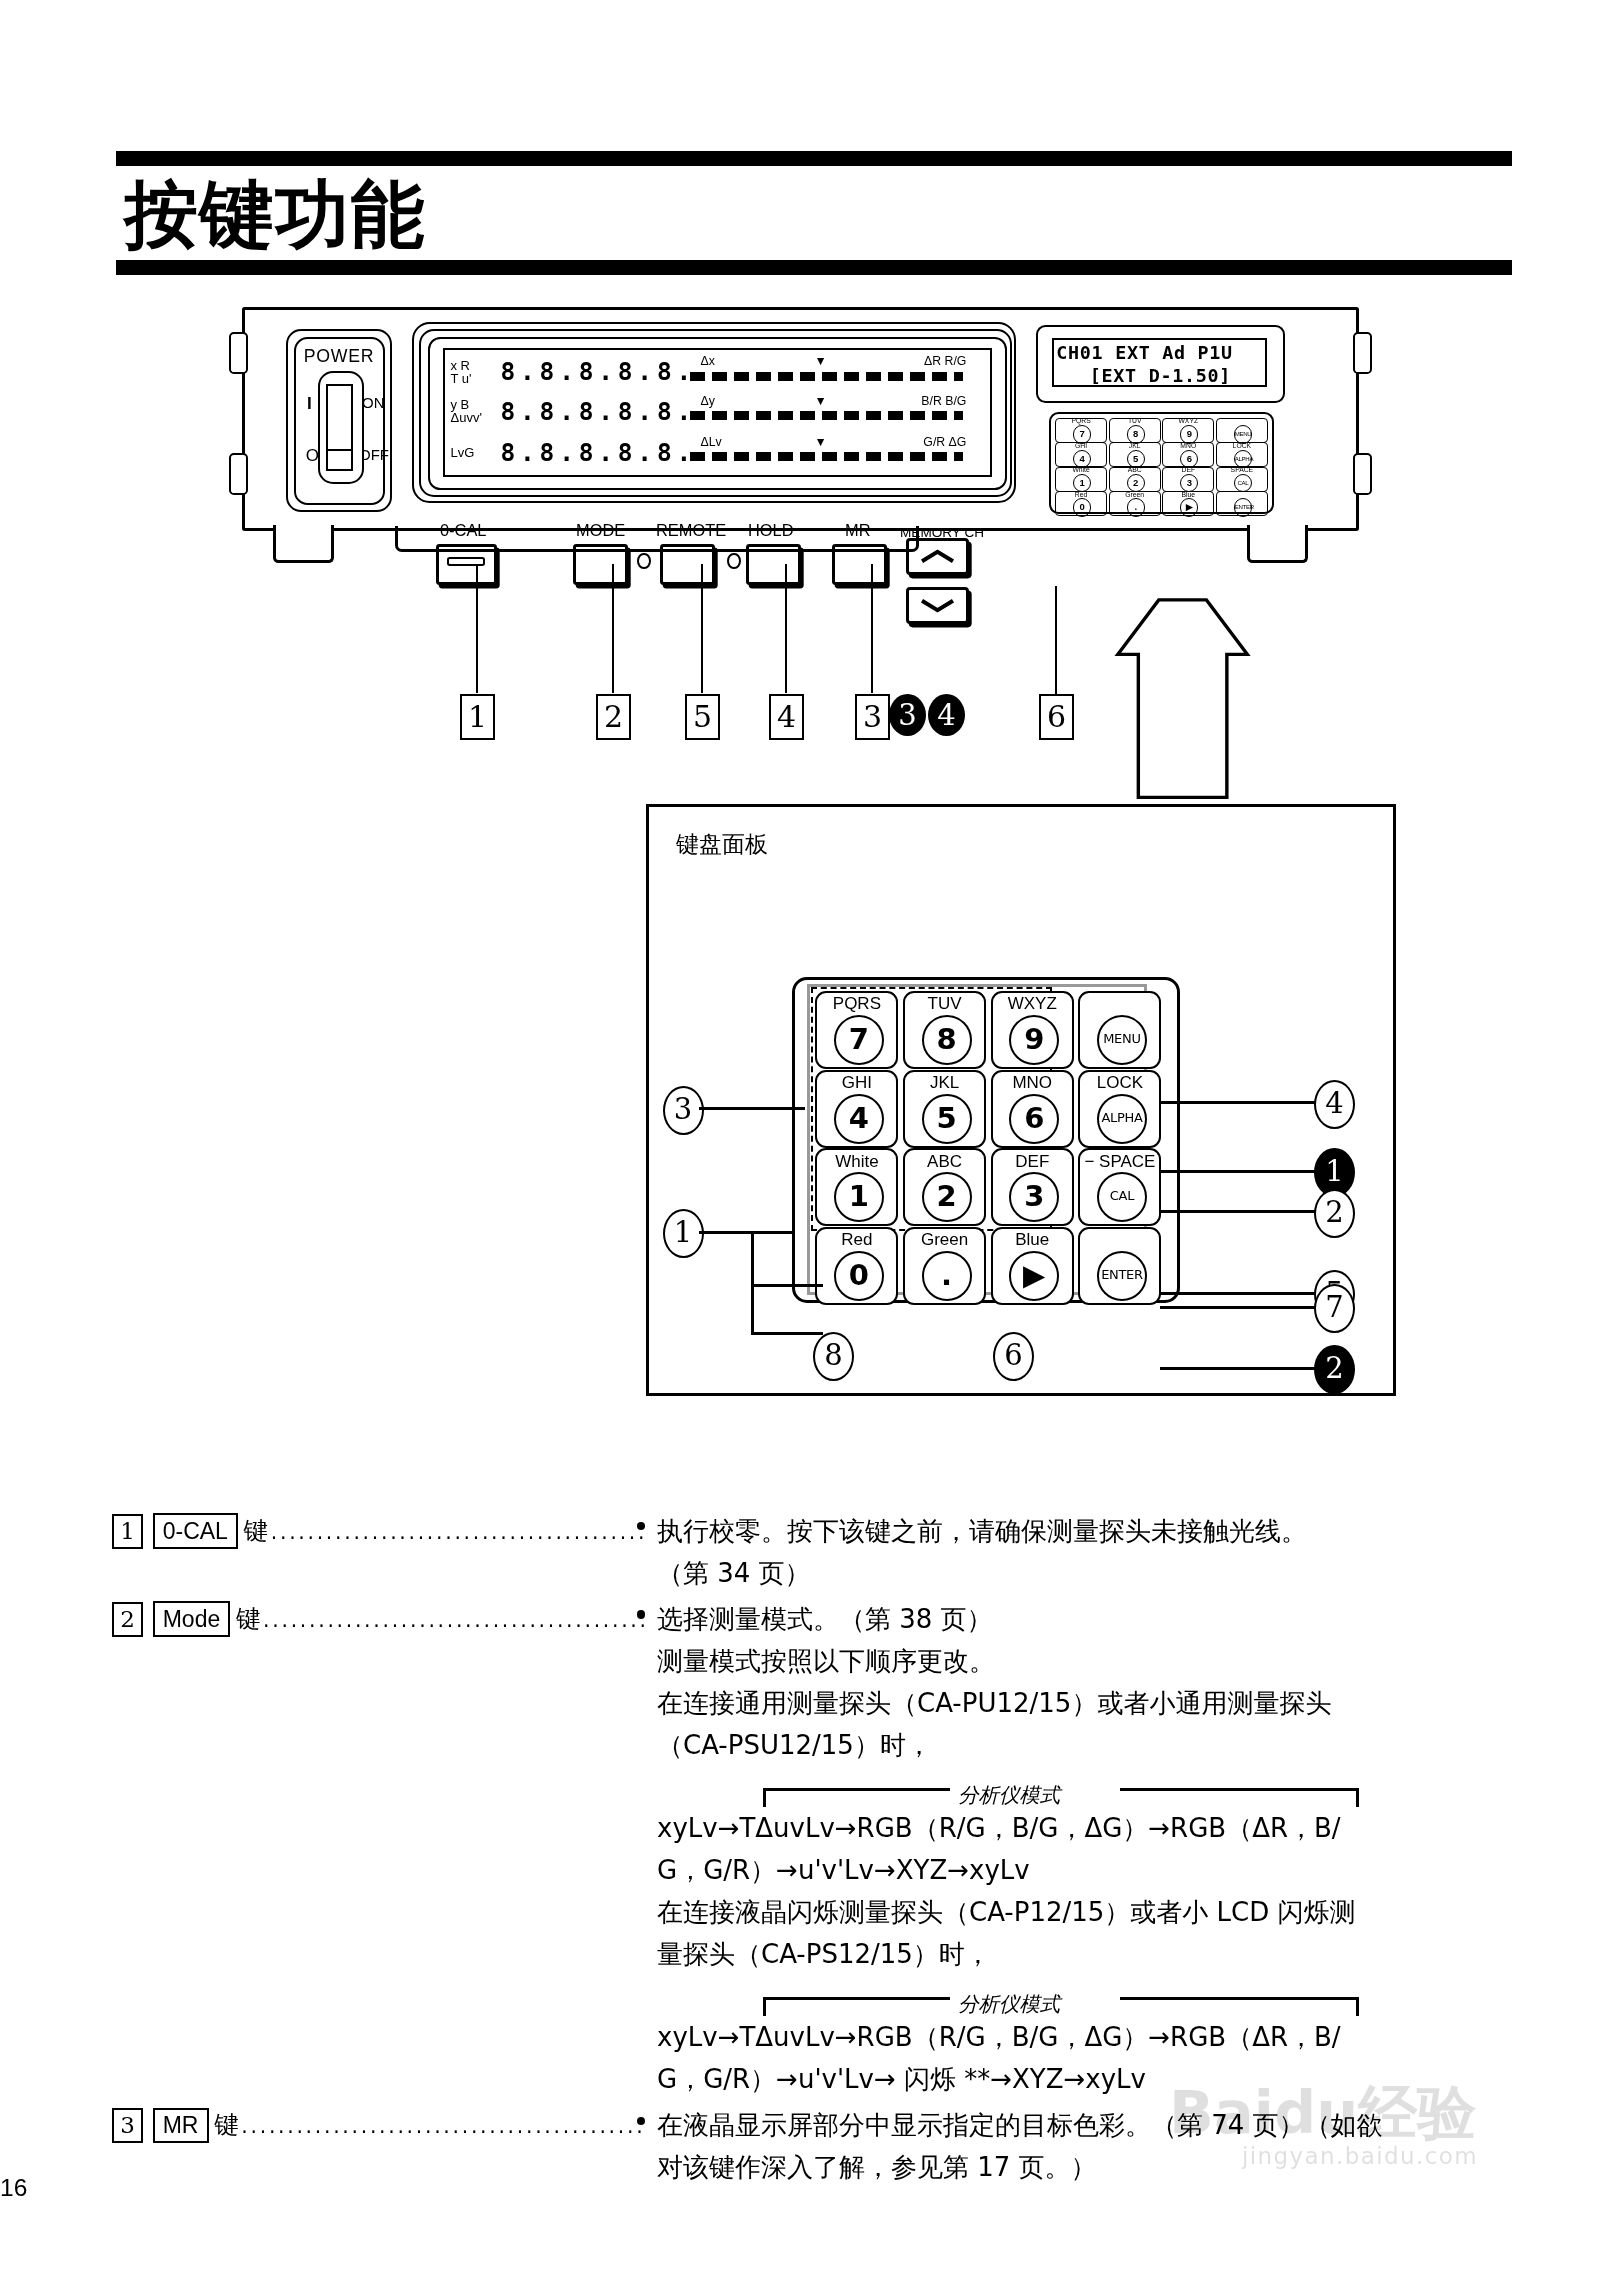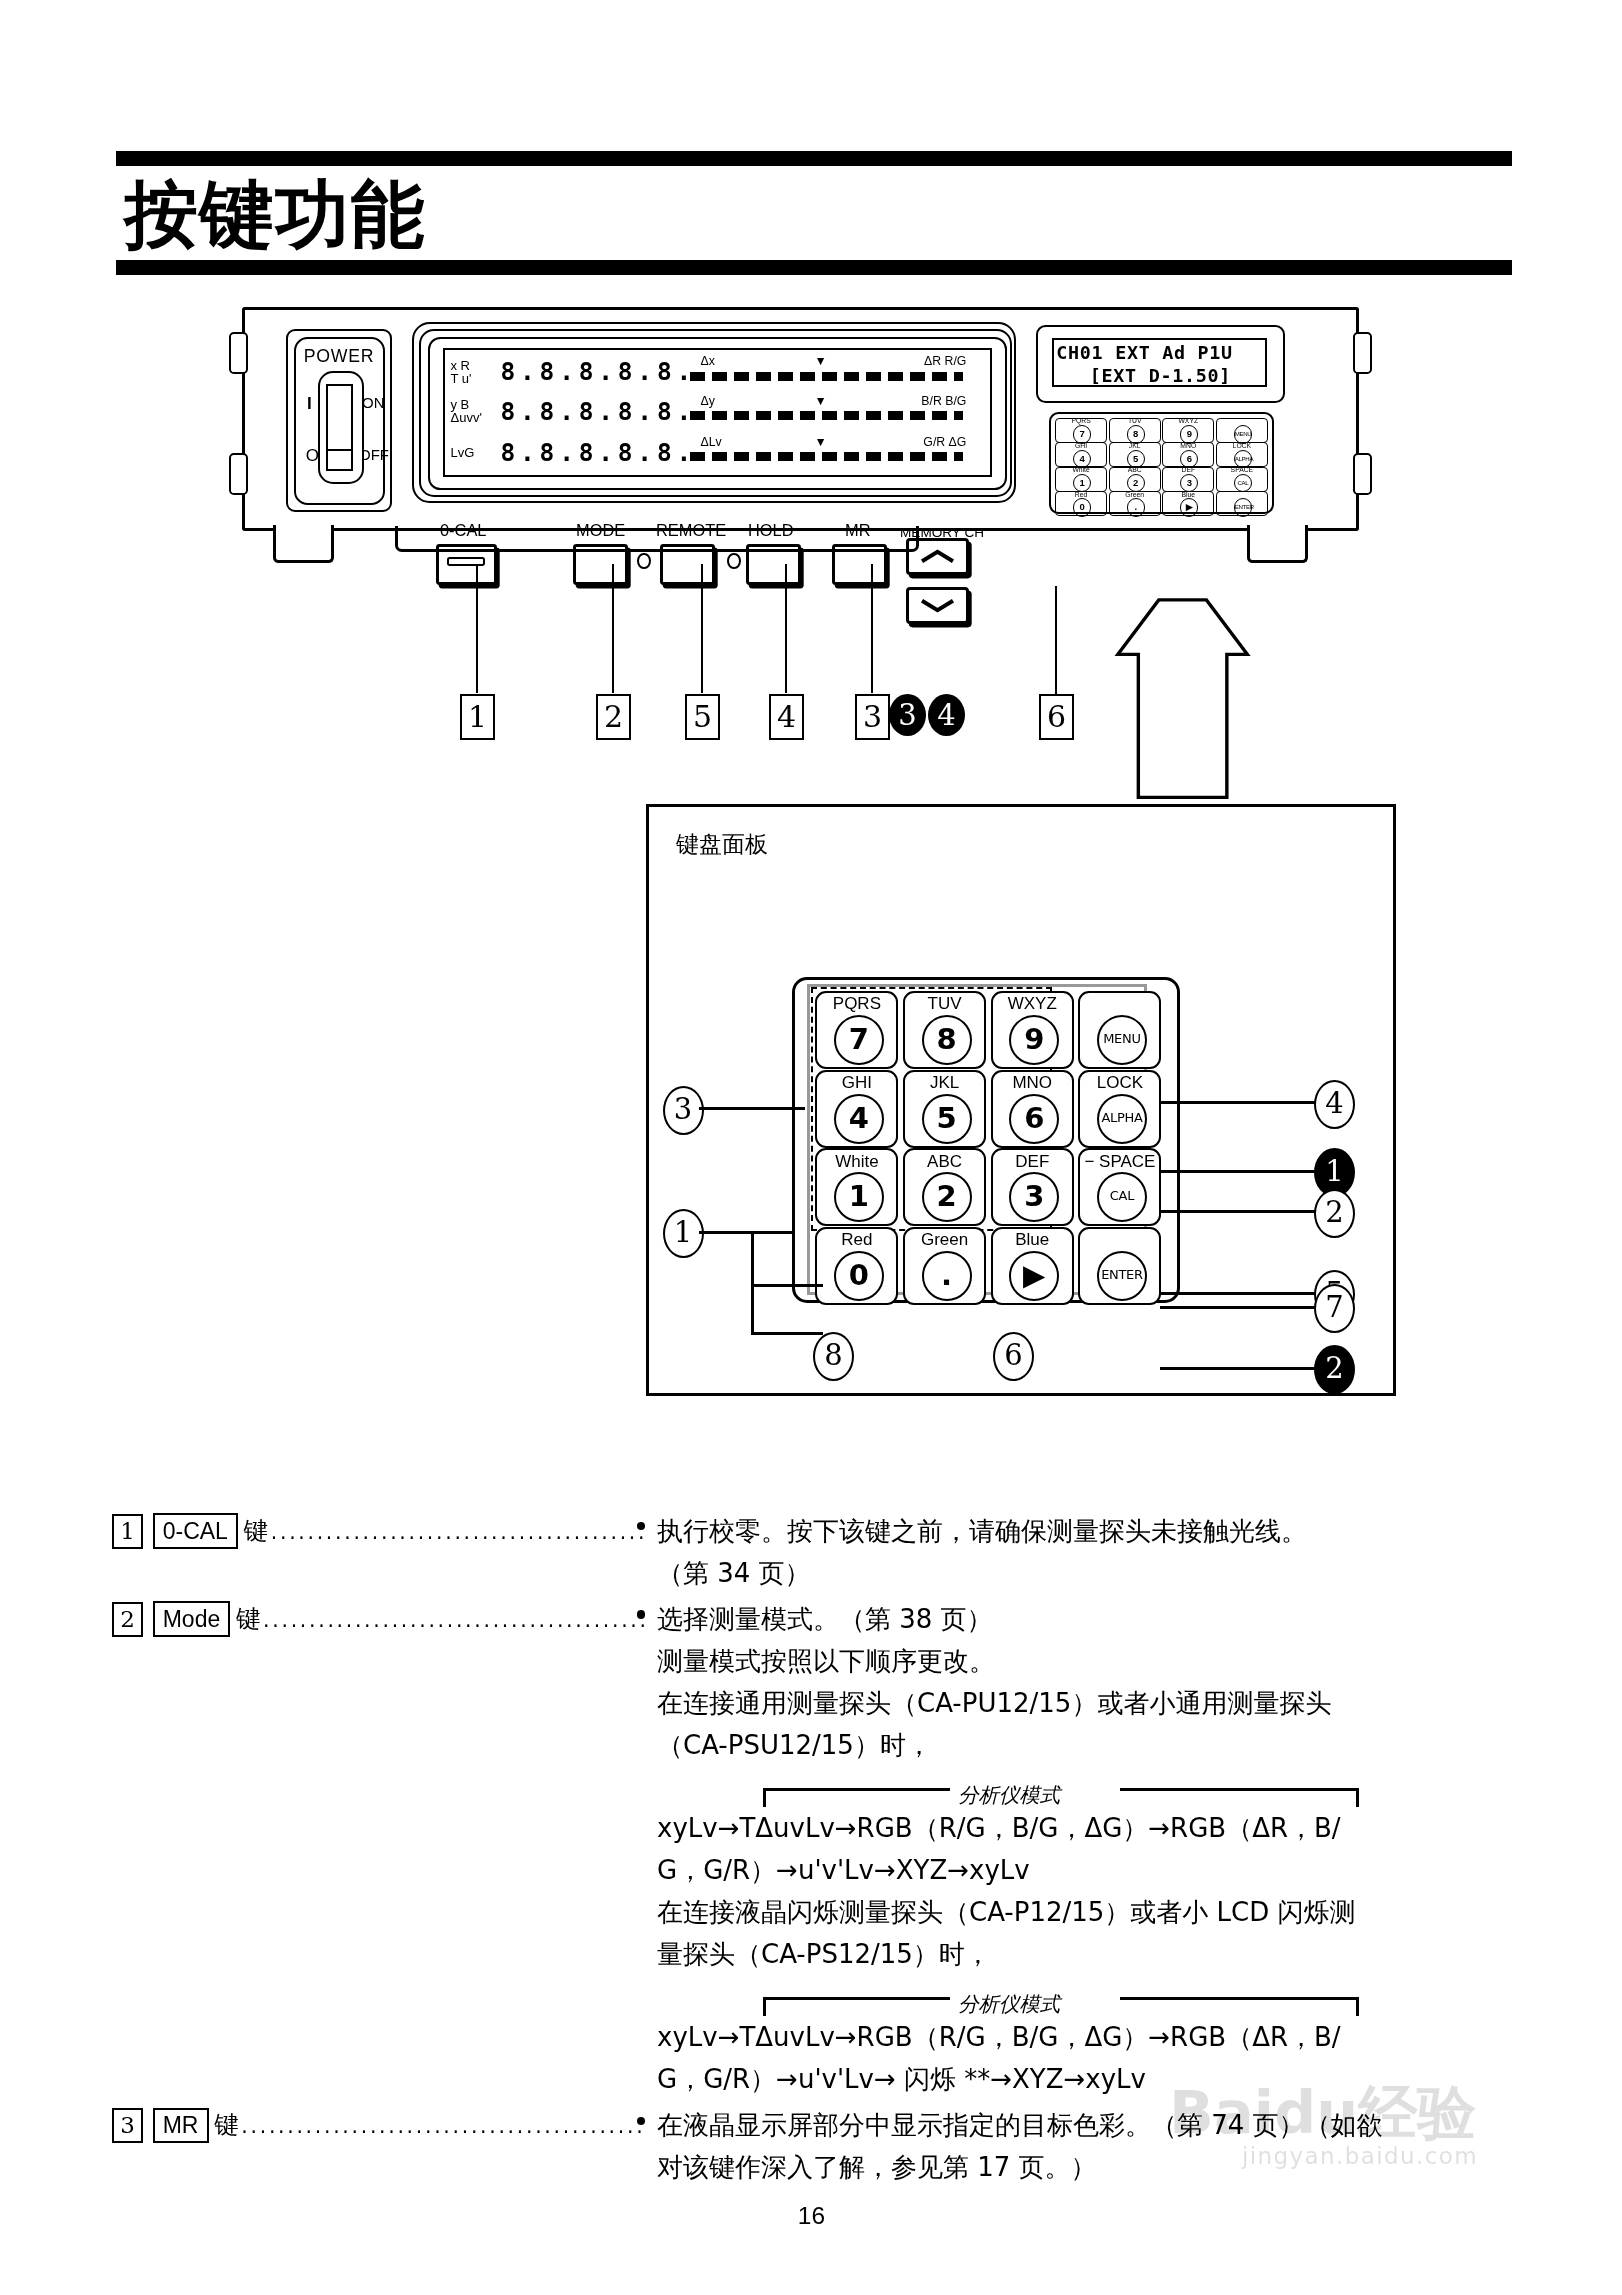--- a/index.html
+++ b/index.html
@@ -18,21 +18,21 @@
   #instrument{position:absolute;left:242px;top:307px;width:1111px;height:218px;
               border:3.4px solid #000;border-radius:2.7px;background:#fff;}
   .ear{position:absolute;width:15px;height:38px;border:2.7px solid #000;border-radius:4.8px;background:#fff;}
   .ear.l1{left:-16.4px;top:22px;}
   .ear.l2{left:-16.4px;top:143px;}
   .ear.r1{right:-16.4px;top:22px;}
   .ear.r2{right:-16.4px;top:143px;}
 
   
   #power-wrap{position:absolute;left:41px;top:19px;width:102px;height:179px;
-              border:2.7px solid #000;border-radius:9px;}
+              border:2.7px solid #000;border-radius:15px;}
   #power-wrap:after{content:"";position:absolute;left:5.5px;top:5.5px;right:5.5px;bottom:5.5px;
               border:2px solid #000;border-radius:13.6px;}
   #power-label{position:absolute;left:0;right:0;top:15px;text-align:center;
                font-size:17.7px;letter-spacing:0.7px;z-index:2;}
   #power-switch{position:absolute;left:50%;margin-left:-21px;top:40px;width:42px;height:109px;
                 border:2.7px solid #000;border-radius:15px;z-index:2;background:#fff;}
   #power-rocker{position:absolute;left:6.1px;top:11px;width:23px;height:65px;border:2.7px solid #000;background:#fff;}
   #power-rocker2{position:absolute;left:6.1px;top:76px;width:23px;height:17.7px;border:2.7px solid #000;background:#fff;}
   .pw-mark{position:absolute;font-size:17px;z-index:2;}
   .pw-bar{left:19px;top:63px;font-weight:bold;}
@@ -143,21 +143,21 @@
   .d-right{margin-left:545px;}
   .d-bullet{position:absolute;left:525px;top:12.3px;width:8.2px;height:8.2px;background:#000;border-radius:50%;}
   .d-line{display:block;}
   .mode-hdr{position:relative;height:37px;margin-top:4.1px;}
   .mode-hdr .lbl{position:absolute;left:293px;top:4.1px;font-size:20.4px;background:#fff;padding:0 8.2px;font-style:italic;}
   .mode-hdr .lft{position:absolute;left:106px;top:17.7px;width:191px;height:2.7px;background:#000;}
   .mode-hdr .rgt{position:absolute;left:463px;top:17.7px;width:239px;height:2.7px;background:#000;}
   .mode-hdr .ltick{position:absolute;left:106px;top:17.7px;width:2.7px;height:19px;background:#000;}
   .mode-hdr .rtick{position:absolute;left:699px;top:17.7px;width:2.7px;height:19px;background:#000;}
 
-  #page-number{position:absolute;left:0;right:0;top:2174px;text-align:center;font-size:24.5px;margin-top:28px;}
+  #page-number{position:absolute;left:0;right:0;top:2174px;font-size:24.5px;}
   #watermark{position:absolute;left:1145px;top:2082px;width:382px;opacity:0.12;
              font-family:"DejaVu Sans",sans-serif;pointer-events:none;margin-left:24px;}
   #watermark .w1{font-size:59px;font-weight:bold;line-height:61px;}
   #watermark .w2{font-size:23px;letter-spacing:1.4px;text-align:center;}
 </style>
 </head>
 <body>
 
 <div id="header">
   <div class="rule-top"></div>

